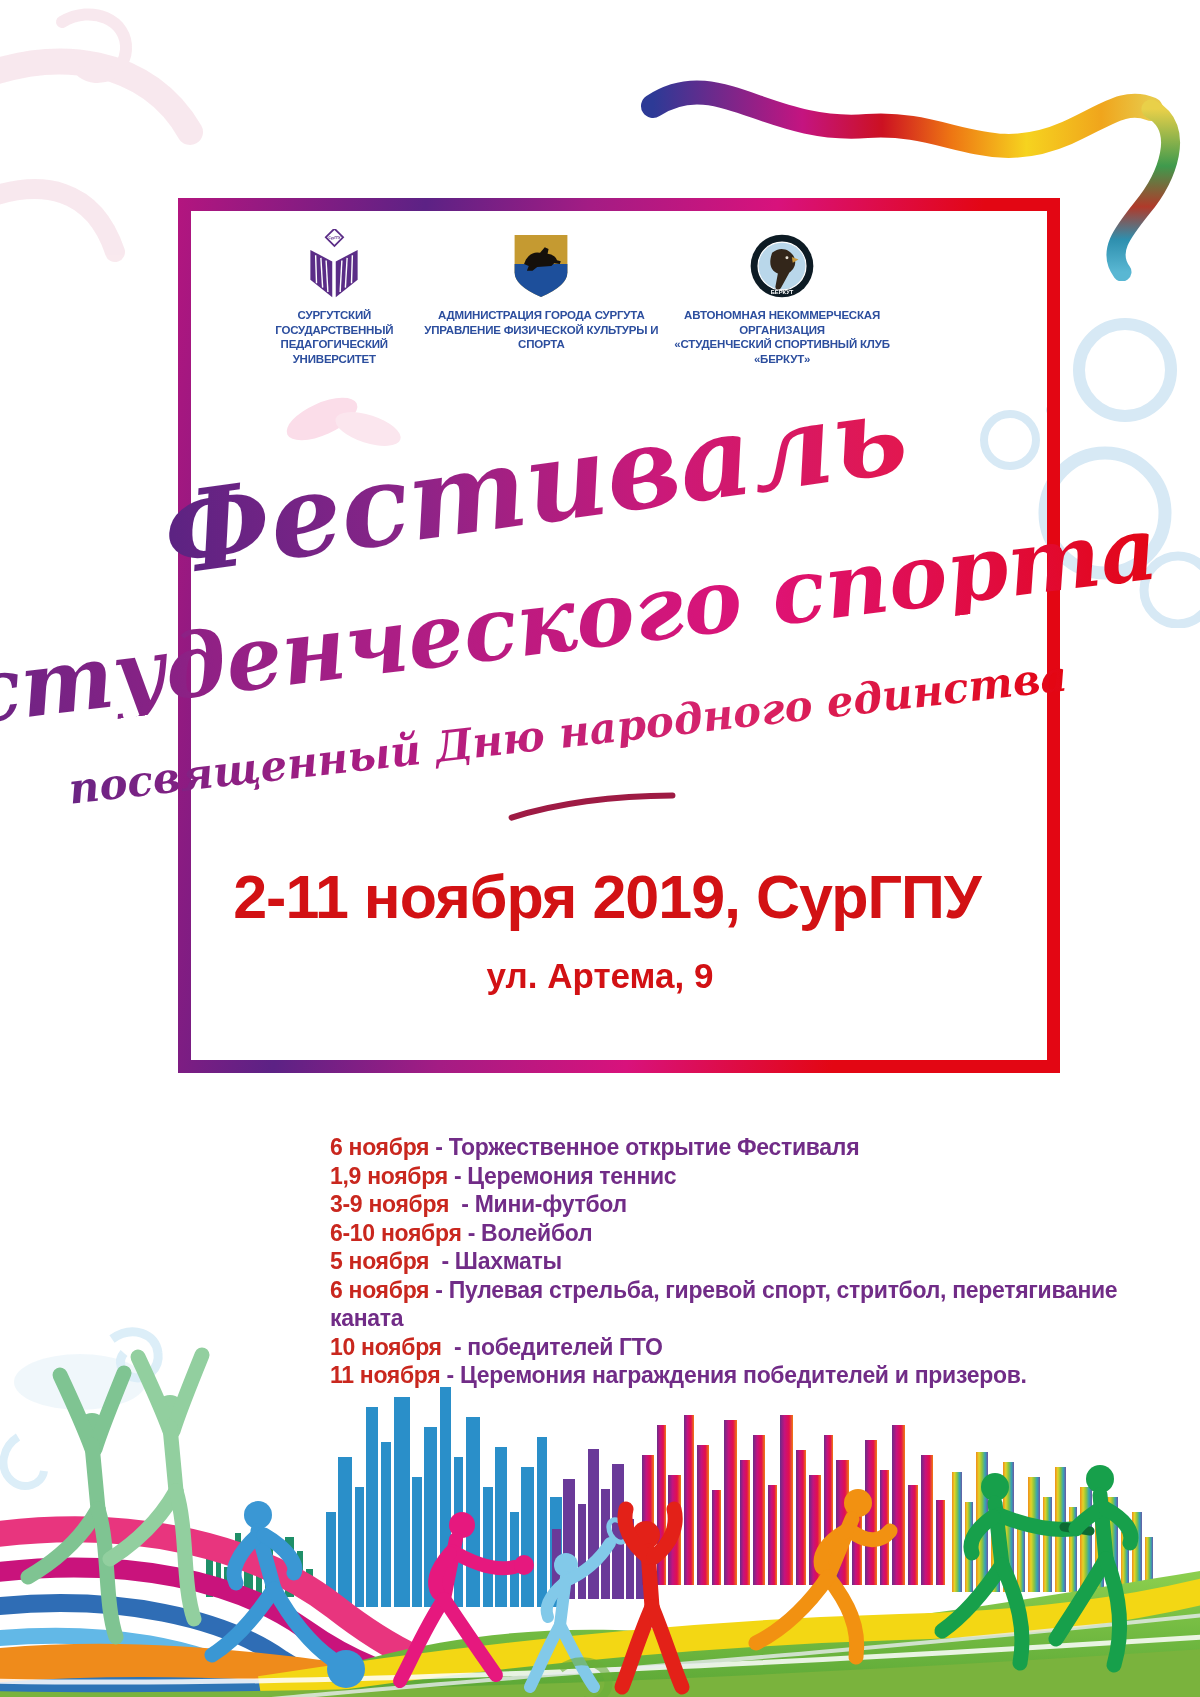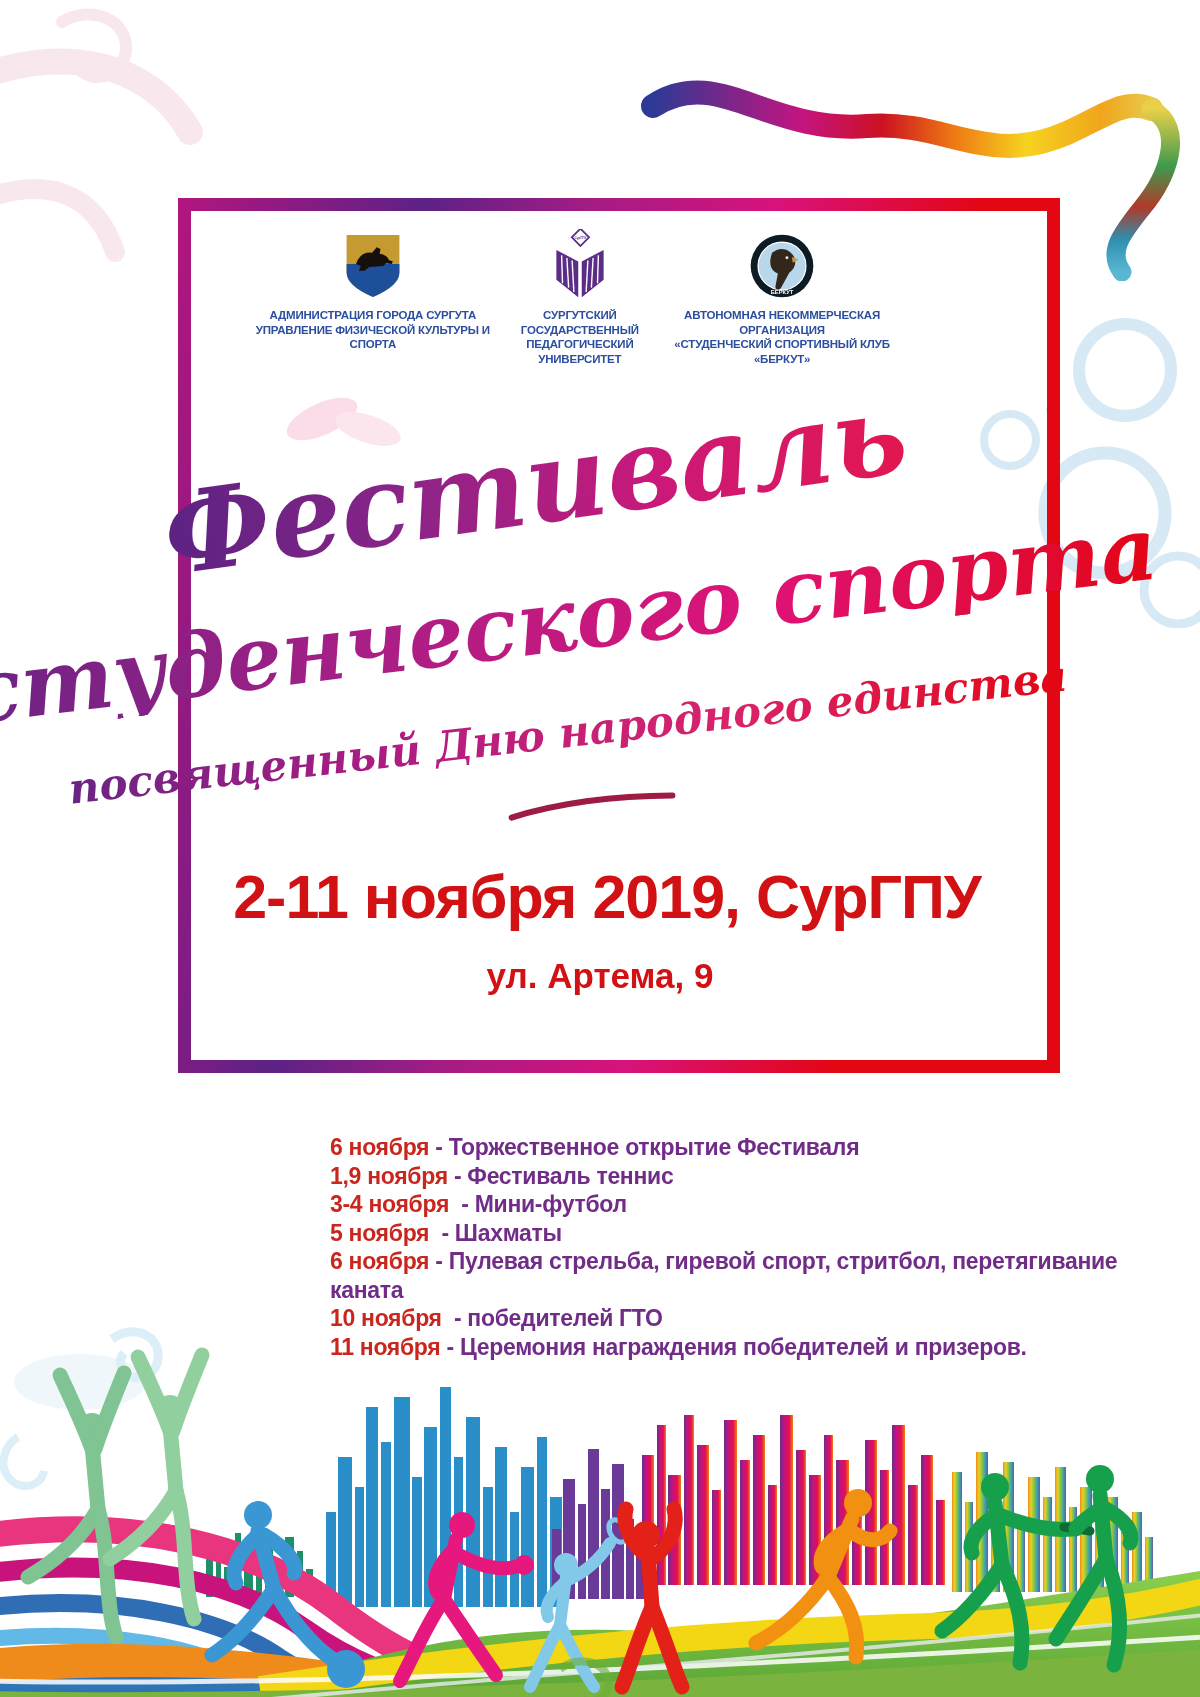--- a/index.html
+++ b/index.html
@@ -108,34 +108,20 @@
       <stop offset="0.6" stop-color="#b03a2a"></stop>
       <stop offset="0.8" stop-color="#2e8fae"></stop>
       <stop offset="1" stop-color="#59b7d3"></stop>
     </linearGradient>
   </defs>
   <path d="M88,70 C152,28 202,98 302,90 C382,84 422,132 502,97 C540,80 560,62 586,73" fill="none" stroke="url(#ribgrad)" stroke-width="24" stroke-linecap="round"></path>
   <path d="M586,73 C622,92 602,142 577,172 C557,197 542,216 557,236" fill="none" stroke="url(#tailgrad)" stroke-width="19" stroke-linecap="round"></path>
 </svg>
 
 <div class="abs logos">
-  <div class="logo-col c1">
-    <div class="logo-art">
-      <svg width="58" height="66" viewBox="0 0 60 70">
-        <path d="M2,2 H58 V42 Q58,56 30,68 Q2,56 2,42 Z" fill="#c59a31"></path>
-        <path d="M2,33 H58 V42 Q58,56 30,68 Q2,56 2,42 Z" fill="#1d4f9b"></path>
-        <path d="M14,28 q6,-9 15,-7 l5,-6 4,2 -1,5 q8,1 10,7 l4,1 -1,3 -6,-1 -3,3 -15,1 -5,4 -6,0 2,-5 -5,-2 z" fill="#15100b"></path>
-      </svg>
-    </div>
-    <div class="logo-caption">
-      <div>АДМИНИСТРАЦИЯ ГОРОДА СУРГУТА</div>
-      <div>УПРАВЛЕНИЕ ФИЗИЧЕСКОЙ КУЛЬТУРЫ И СПОРТА</div>
-    </div>
-  </div>
-
   <div class="logo-col c2">
     <div class="logo-art">
       <svg width="62" height="70" viewBox="0 0 70 80">
         <rect x="28.5" y="2.5" width="14" height="14" transform="rotate(45 35.5 9.5)" fill="#ffffff" stroke="#5b2d87" stroke-width="2"></rect>
         <text x="35.5" y="11.5" font-size="3.6" fill="#5b2d87" text-anchor="middle" font-family="Liberation Sans, sans-serif" font-weight="bold">СурГПУ</text>
         <path d="M8,24 L33,37 L33,78 L8,58 Z" fill="#5b2d87"></path>
         <path d="M62,24 L37,37 L37,78 L62,58 Z" fill="#5b2d87"></path>
         <g stroke="#ffffff" stroke-width="1.6" fill="none">
           <path d="M14,30 L15,62"></path>
             <path d="M20,33 L22,67"></path>
@@ -145,20 +131,34 @@
             <path d="M44,36 L42,72"></path>
         </g>
       </svg>
     </div>
     <div class="logo-caption">
       <div>СУРГУТСКИЙ ГОСУДАРСТВЕННЫЙ</div>
       <div>ПЕДАГОГИЧЕСКИЙ УНИВЕРСИТЕТ</div>
     </div>
   </div>
 
+  <div class="logo-col c1">
+    <div class="logo-art">
+      <svg width="58" height="66" viewBox="0 0 60 70">
+        <path d="M2,2 H58 V42 Q58,56 30,68 Q2,56 2,42 Z" fill="#c59a31"></path>
+        <path d="M2,33 H58 V42 Q58,56 30,68 Q2,56 2,42 Z" fill="#1d4f9b"></path>
+        <path d="M14,28 q6,-9 15,-7 l5,-6 4,2 -1,5 q8,1 10,7 l4,1 -1,3 -6,-1 -3,3 -15,1 -5,4 -6,0 2,-5 -5,-2 z" fill="#15100b"></path>
+      </svg>
+    </div>
+    <div class="logo-caption">
+      <div>АДМИНИСТРАЦИЯ ГОРОДА СУРГУТА</div>
+      <div>УПРАВЛЕНИЕ ФИЗИЧЕСКОЙ КУЛЬТУРЫ И СПОРТА</div>
+    </div>
+  </div>
+
   <div class="logo-col c3">
     <div class="logo-art">
       <svg width="66" height="66" viewBox="0 0 80 80">
         <circle cx="40" cy="40" r="38" fill="#0d1b24"></circle>
         <circle cx="40" cy="40" r="29" fill="#b9d7ea" stroke="#ffffff" stroke-width="1.5"></circle>
         <path d="M28,24 c10,-9 23,-4 27,6 c3,8 -1,14 -6,18 l-10,18 c-2,4 -7,3 -7,-1 l3,-16 c-8,-3 -12,-11 -7,-25 z" fill="#33261a"></path>
         <path d="M52,29 l8,3 -7,4 z" fill="#c99a3f"></path>
         <circle cx="46" cy="30" r="1.8" fill="#e8e2d5"></circle>
         <text x="40" y="74" font-size="7" fill="#ffffff" text-anchor="middle" font-family="Liberation Sans, sans-serif" font-weight="bold">БЕРКУТ</text>
       </svg>
@@ -176,22 +176,23 @@
 
 <svg class="abs" style="left:505px;top:793px;transform:rotate(-4deg);" width="175" height="26" viewBox="0 0 175 26">
   <path d="M6,19 C50,8 110,4 168,8" fill="none" stroke="#9e1b44" stroke-width="6" stroke-linecap="round"></path>
 </svg>
 
 <div class="abs date-line">2-11 ноября 2019, СурГПУ</div>
 <div class="abs address-line">ул. Артема, 9</div>
 
 <div class="abs schedule">
   <div class="sched-row"><span class="sd">6 ноября</span><span class="se"> - Торжественное открытие Фестиваля</span></div>
-  <div class="sched-row"><span class="sd">1,9 ноября</span><span class="se"> - Фестиваль теннис</span></div>
-  <div class="sched-row"><span class="sd">3-4 ноября</span><span class="se">  - Мини-футбол</span></div>
+  <div class="sched-row"><span class="sd">1,9 ноября</span><span class="se"> - Церемония теннис</span></div>
+  <div class="sched-row"><span class="sd">3-9 ноября</span><span class="se">  - Мини-футбол</span></div>
+  <div class="sched-row"><span class="sd">6-10 ноября</span><span class="se"> - Волейбол</span></div>
   <div class="sched-row"><span class="sd">5 ноября</span><span class="se">  - Шахматы</span></div>
   <div class="sched-row"><span class="sd">6 ноября</span><span class="se"> - Пулевая стрельба, гиревой спорт, стритбол, перетягивание каната</span></div>
   <div class="sched-row"><span class="sd">10 ноября</span><span class="se">  - победителей ГТО</span></div>
   <div class="sched-row"><span class="sd">11 ноября</span><span class="se"> - Церемония награждения победителей и призеров.</span></div>
 </div>
 
 <svg class="abs" style="left:0;top:1277px;" width="1200" height="420" viewBox="0 0 1200 420">
   <defs>
     <linearGradient id="gMagSky" x1="0" y1="0" x2="1" y2="0">
       <stop offset="0" stop-color="#6a2d87"></stop>

